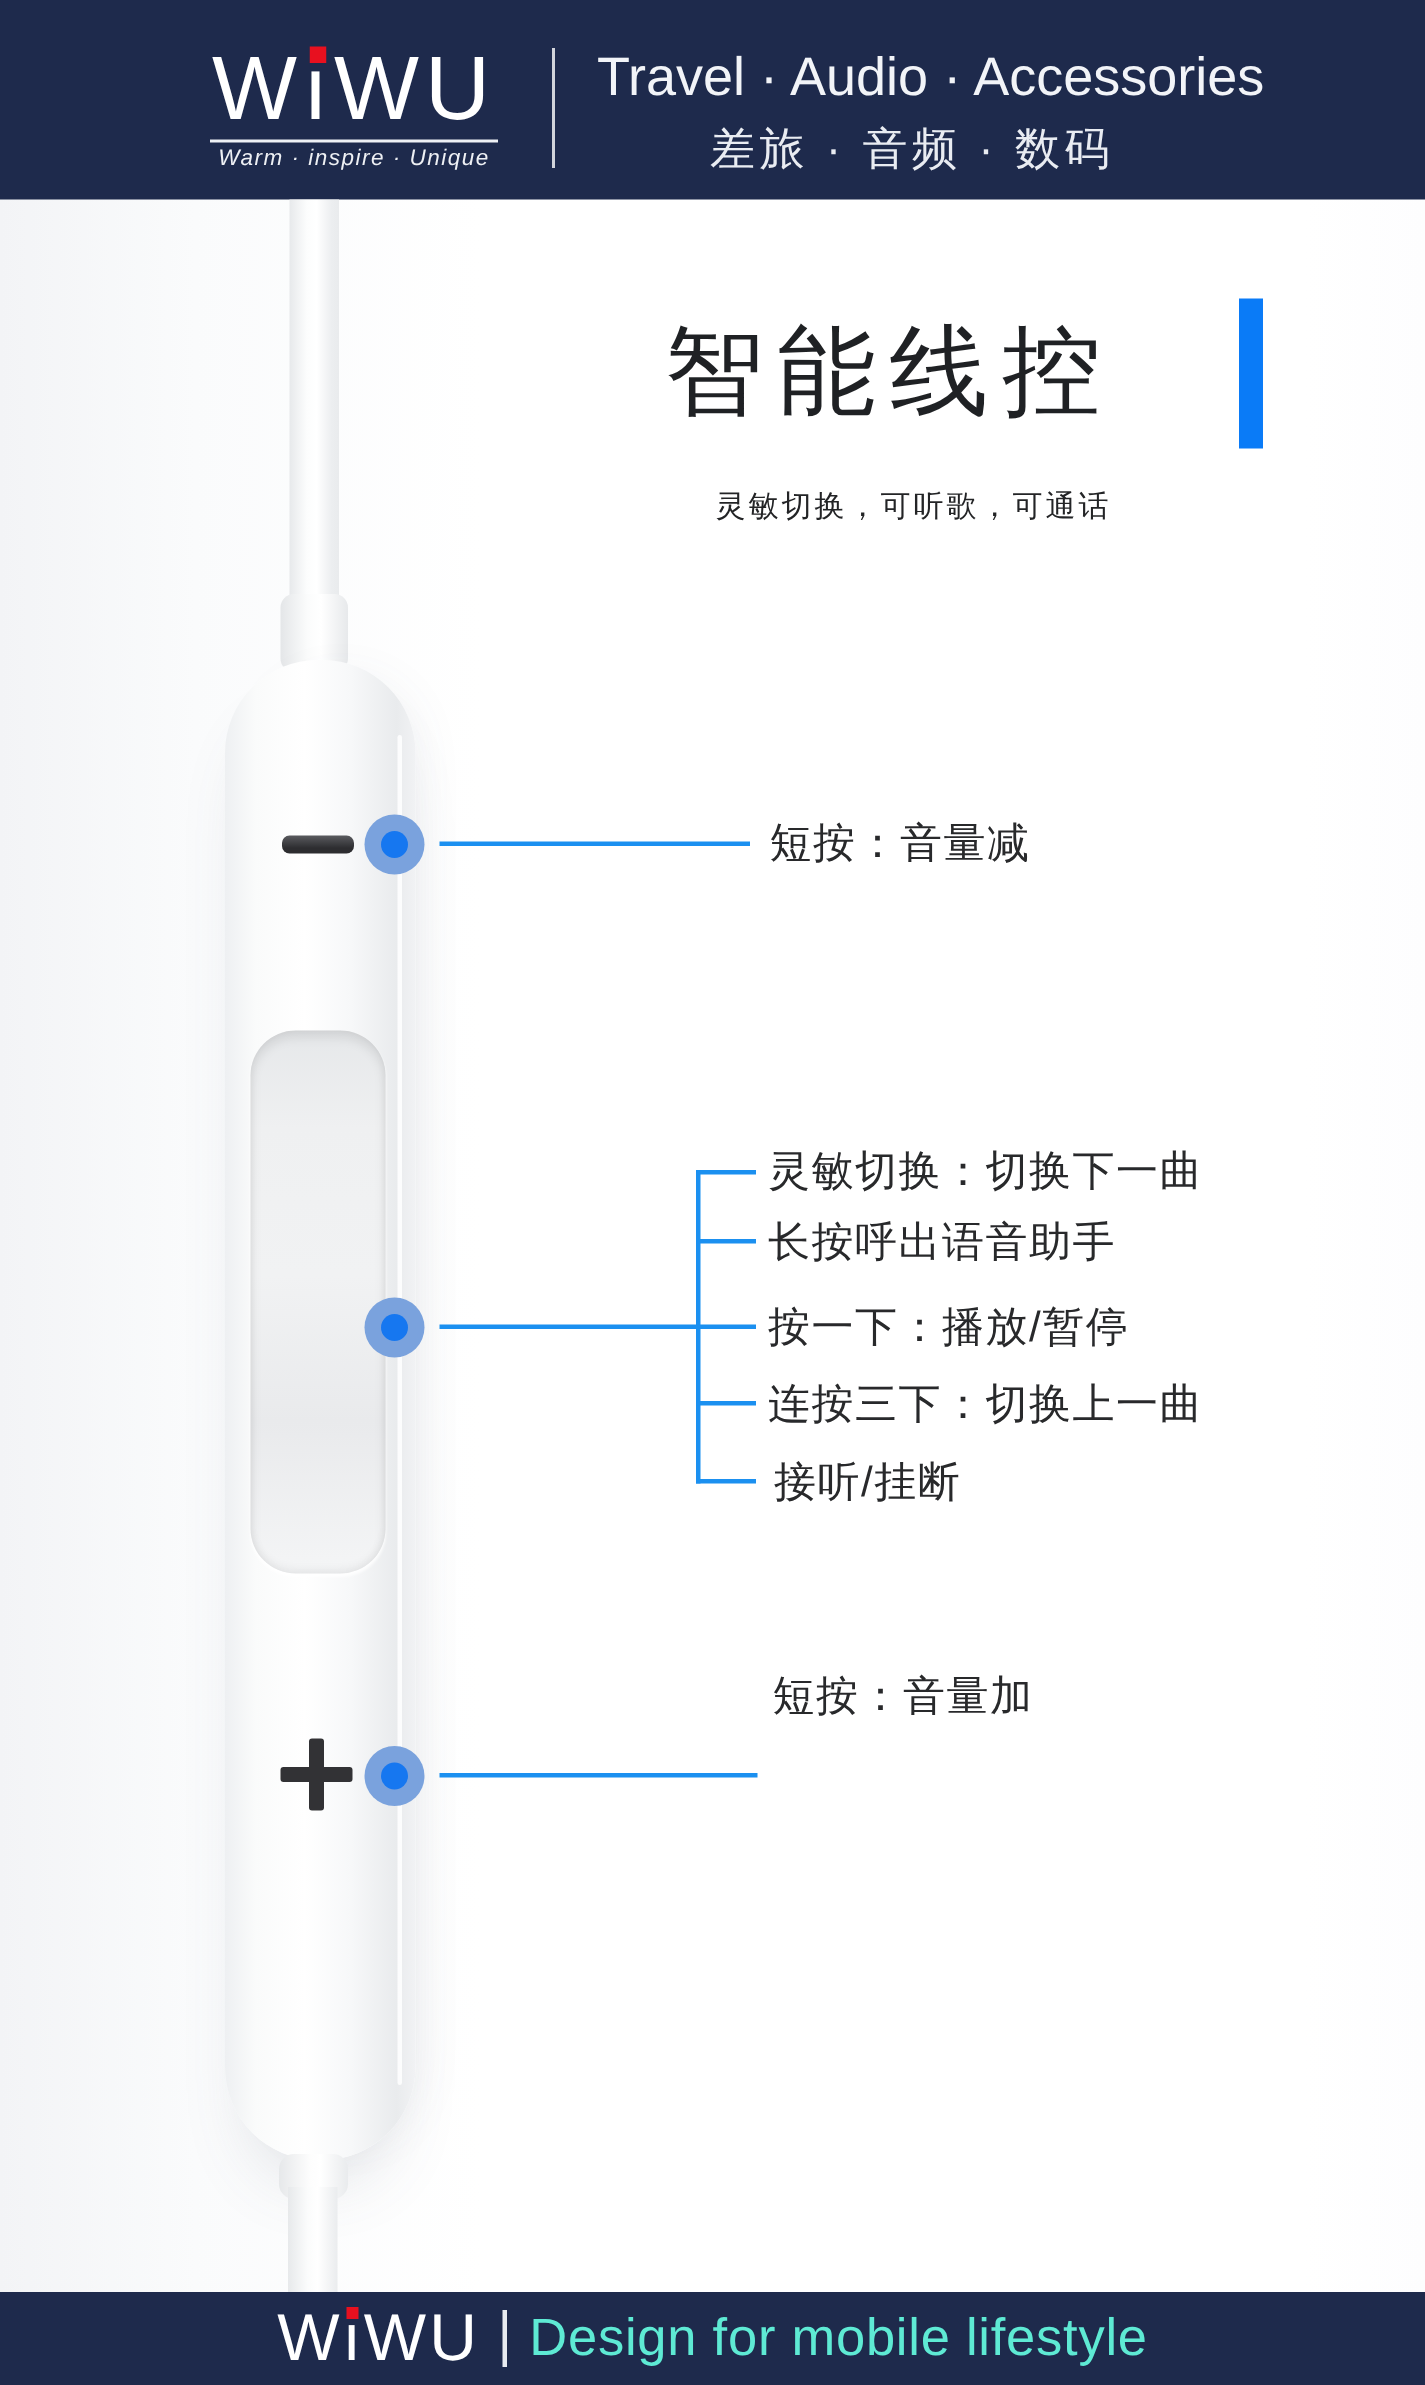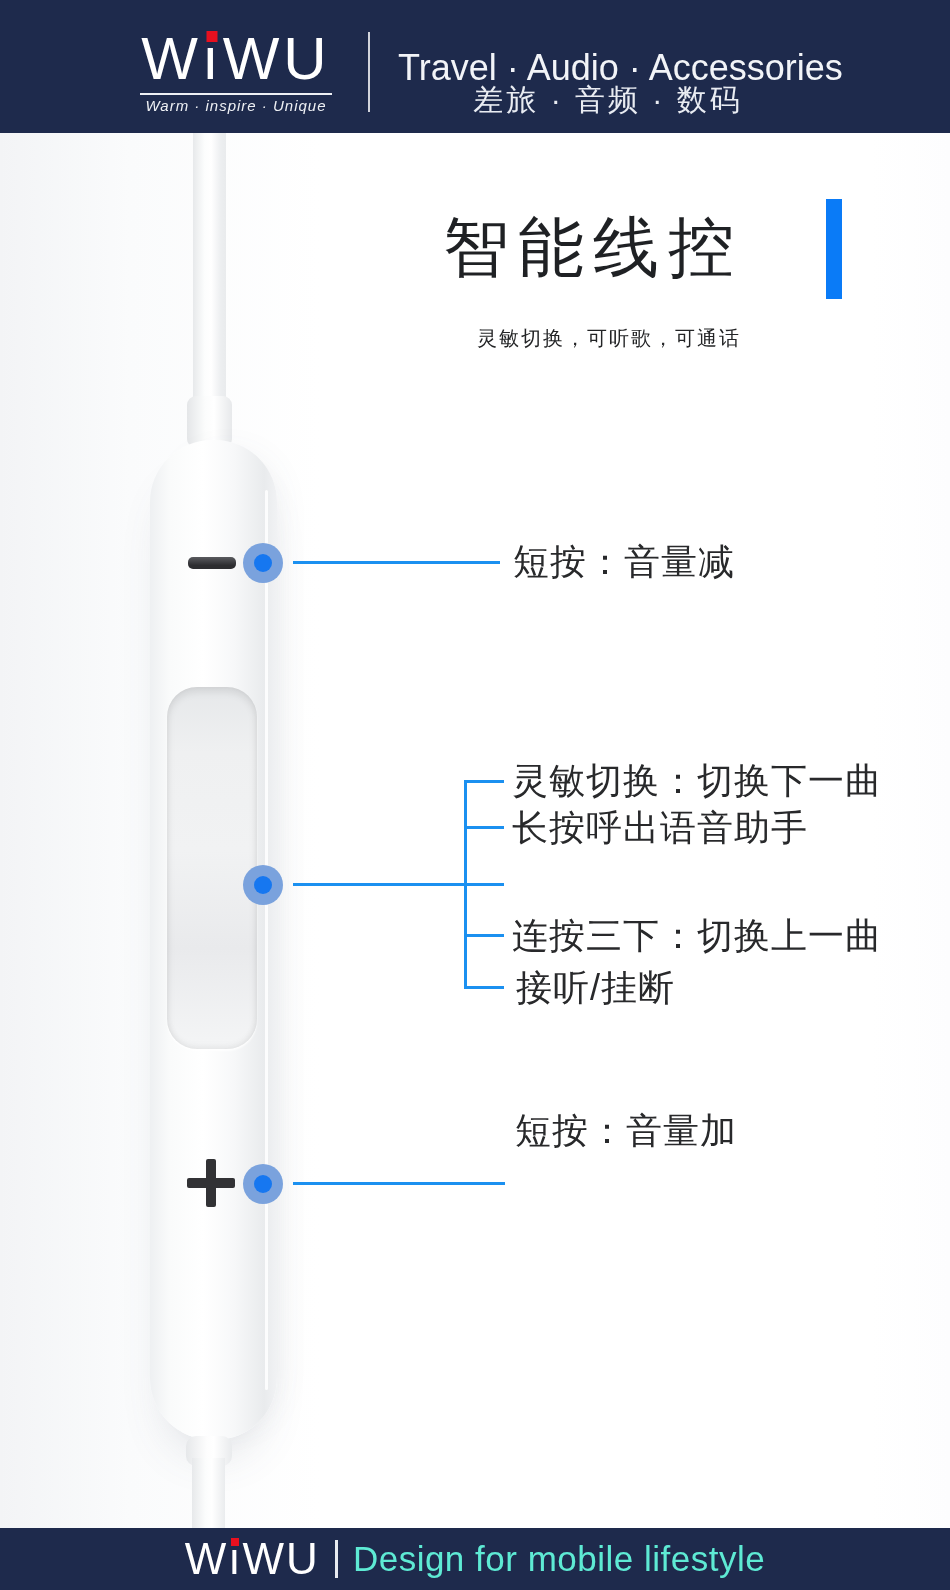--- a/index.html
+++ b/index.html
@@ -12,21 +12,21 @@
   
   .header{position:absolute;left:0;top:0;width:950px;height:133px;background:#1e2a4c;}
   .logo-block{position:absolute;left:140px;top:28px;width:192px;}
   .logo-text{display:flex;align-items:flex-start;color:#ffffff;font-size:60px;line-height:62px;letter-spacing:4px;font-weight:400;justify-content:center;}
   .logo-i{position:relative;}
   .red-dot{position:absolute;left:50%;transform:translateX(-50%);top:3px;width:11px;height:11px;background:#e8101f;}
   .logo-rule{height:2px;background:#eef0f4;margin-top:3px;}
   .logo-tagline{font-style:italic;font-size:15px;color:#eef0f4;margin-top:2px;letter-spacing:1px;white-space:nowrap;text-align:center;}
   .header-divider{position:absolute;left:368px;top:32px;width:2px;height:80px;background:rgba(255,255,255,0.8);}
   .header-right{position:absolute;left:398px;top:0;width:420px;height:133px;text-align:center;}
-  .header-en{position:absolute;left:0;top:48px;width:100%;font-size:36px;line-height:40px;color:#f2f4f8;white-space:nowrap;}
+  .header-en{position:absolute;left:0;top:31px;width:100%;font-size:36px;line-height:40px;color:#f2f4f8;white-space:nowrap;}
   .header-cn{position:absolute;left:0;top:83px;width:100%;font-size:30px;line-height:34px;color:#e9ecf2;letter-spacing:3px;white-space:nowrap;}
   
   .hero-title{position:absolute;left:443px;top:192px;font-size:66px;line-height:110px;letter-spacing:9px;color:#1f2124;font-weight:500;white-space:nowrap;}
   .hero-bar{position:absolute;left:826px;top:199px;width:16px;height:100px;background:#0a7bf7;}
   .hero-subtitle{position:absolute;left:441px;top:318px;font-size:20px;line-height:40px;color:#232426;letter-spacing:2px;white-space:nowrap;font-weight:500;margin-left:36px;}
   
   .cable-top{position:absolute;left:193px;top:133px;width:33px;height:268px;
     background:linear-gradient(to right,#e7e9eb,#fcfdfd 35%,#ffffff 55%,#eceef0 85%,#e9ebed);}
   .cable-collar-top{position:absolute;left:187px;top:396px;width:45px;height:52px;border-radius:9px;
     background:linear-gradient(to right,#e4e6e8,#fbfcfc 40%,#ffffff 60%,#e7e9eb);}
@@ -44,21 +44,21 @@
   .remote-plus .v{position:absolute;left:19px;top:0;width:10px;height:48px;background:#323235;border-radius:2px;}
   .cable-collar-bottom{position:absolute;left:186px;top:1436px;width:46px;height:30px;border-radius:10px;
     background:linear-gradient(to right,#e6e8ea,#fdfdfd 45%,#ffffff 60%,#e9ebed);}
   .cable-bottom{position:absolute;left:192px;top:1458px;width:33px;height:72px;
     background:linear-gradient(to right,#e7e9eb,#fbfcfc 40%,#ffffff 60%,#eaecee);}
   
   .dot{position:absolute;width:40px;height:40px;border-radius:50%;background:#7aa2dd;}
   .dot .core{position:absolute;left:11px;top:11px;width:18px;height:18px;border-radius:50%;background:#1677f0;}
   .cline{position:absolute;height:3px;background:#1b90f0;}
   .vline{position:absolute;width:3px;background:#1b90f0;}
-  .clabel{position:absolute;font-size:36px;line-height:38px;color:#28292b;white-space:nowrap;letter-spacing:1px;}
+  .clabel{position:absolute;font-size:28px;line-height:38px;color:#28292b;white-space:nowrap;letter-spacing:1px;}
   
   .footer{position:absolute;left:0;bottom:0;width:950px;height:62px;background:#1e2a4c;
     display:flex;align-items:center;justify-content:center;gap:15px;}
   .footer-logo{display:flex;color:#ffffff;font-size:44px;line-height:46px;letter-spacing:2px;font-weight:400;}
   .footer-logo .red-dot{width:8px;height:8px;top:2px;}
   .footer-divider{width:3px;height:38px;background:#e8ebf0;}
   .footer-slogan{font-size:35px;color:#5eead4;letter-spacing:0.5px;white-space:nowrap;}
 </style>
 </head>
 <body>
@@ -109,20 +109,21 @@
     </div>
   <div class="cline" style="left:293px;top:883px;width:173px;"></div>
   <div class="vline" style="left:464px;top:780px;height:209px;"></div>
   <div class="cline" style="left:464px;top:780px;width:40px;"></div>
   <div class="cline" style="left:464px;top:826px;width:40px;"></div>
   <div class="cline" style="left:464px;top:883px;width:40px;"></div>
   <div class="cline" style="left:464px;top:934px;width:40px;"></div>
   <div class="cline" style="left:464px;top:986px;width:40px;"></div>
   <div class="clabel" style="left:512px;top:762px;">灵敏切换：切换下一曲</div>
   <div class="clabel" style="left:512px;top:809px;">长按呼出语音助手</div>
+  <div class="clabel" style="left:512px;top:866px;">按一下：播放/暂停</div>
   <div class="clabel" style="left:512px;top:917px;">连按三下：切换上一曲</div>
   <div class="clabel" style="left:516px;top:969px;">接听/挂断</div>
 
   <div class="dot" style="left:243px;top:1164px;">
       <span class="core"></span>
     </div>
   <div class="cline" style="left:293px;top:1182px;width:212px;"></div>
   <div class="clabel" style="left:515px;top:1112px;">短按：音量加</div>
 
   <div class="footer">

